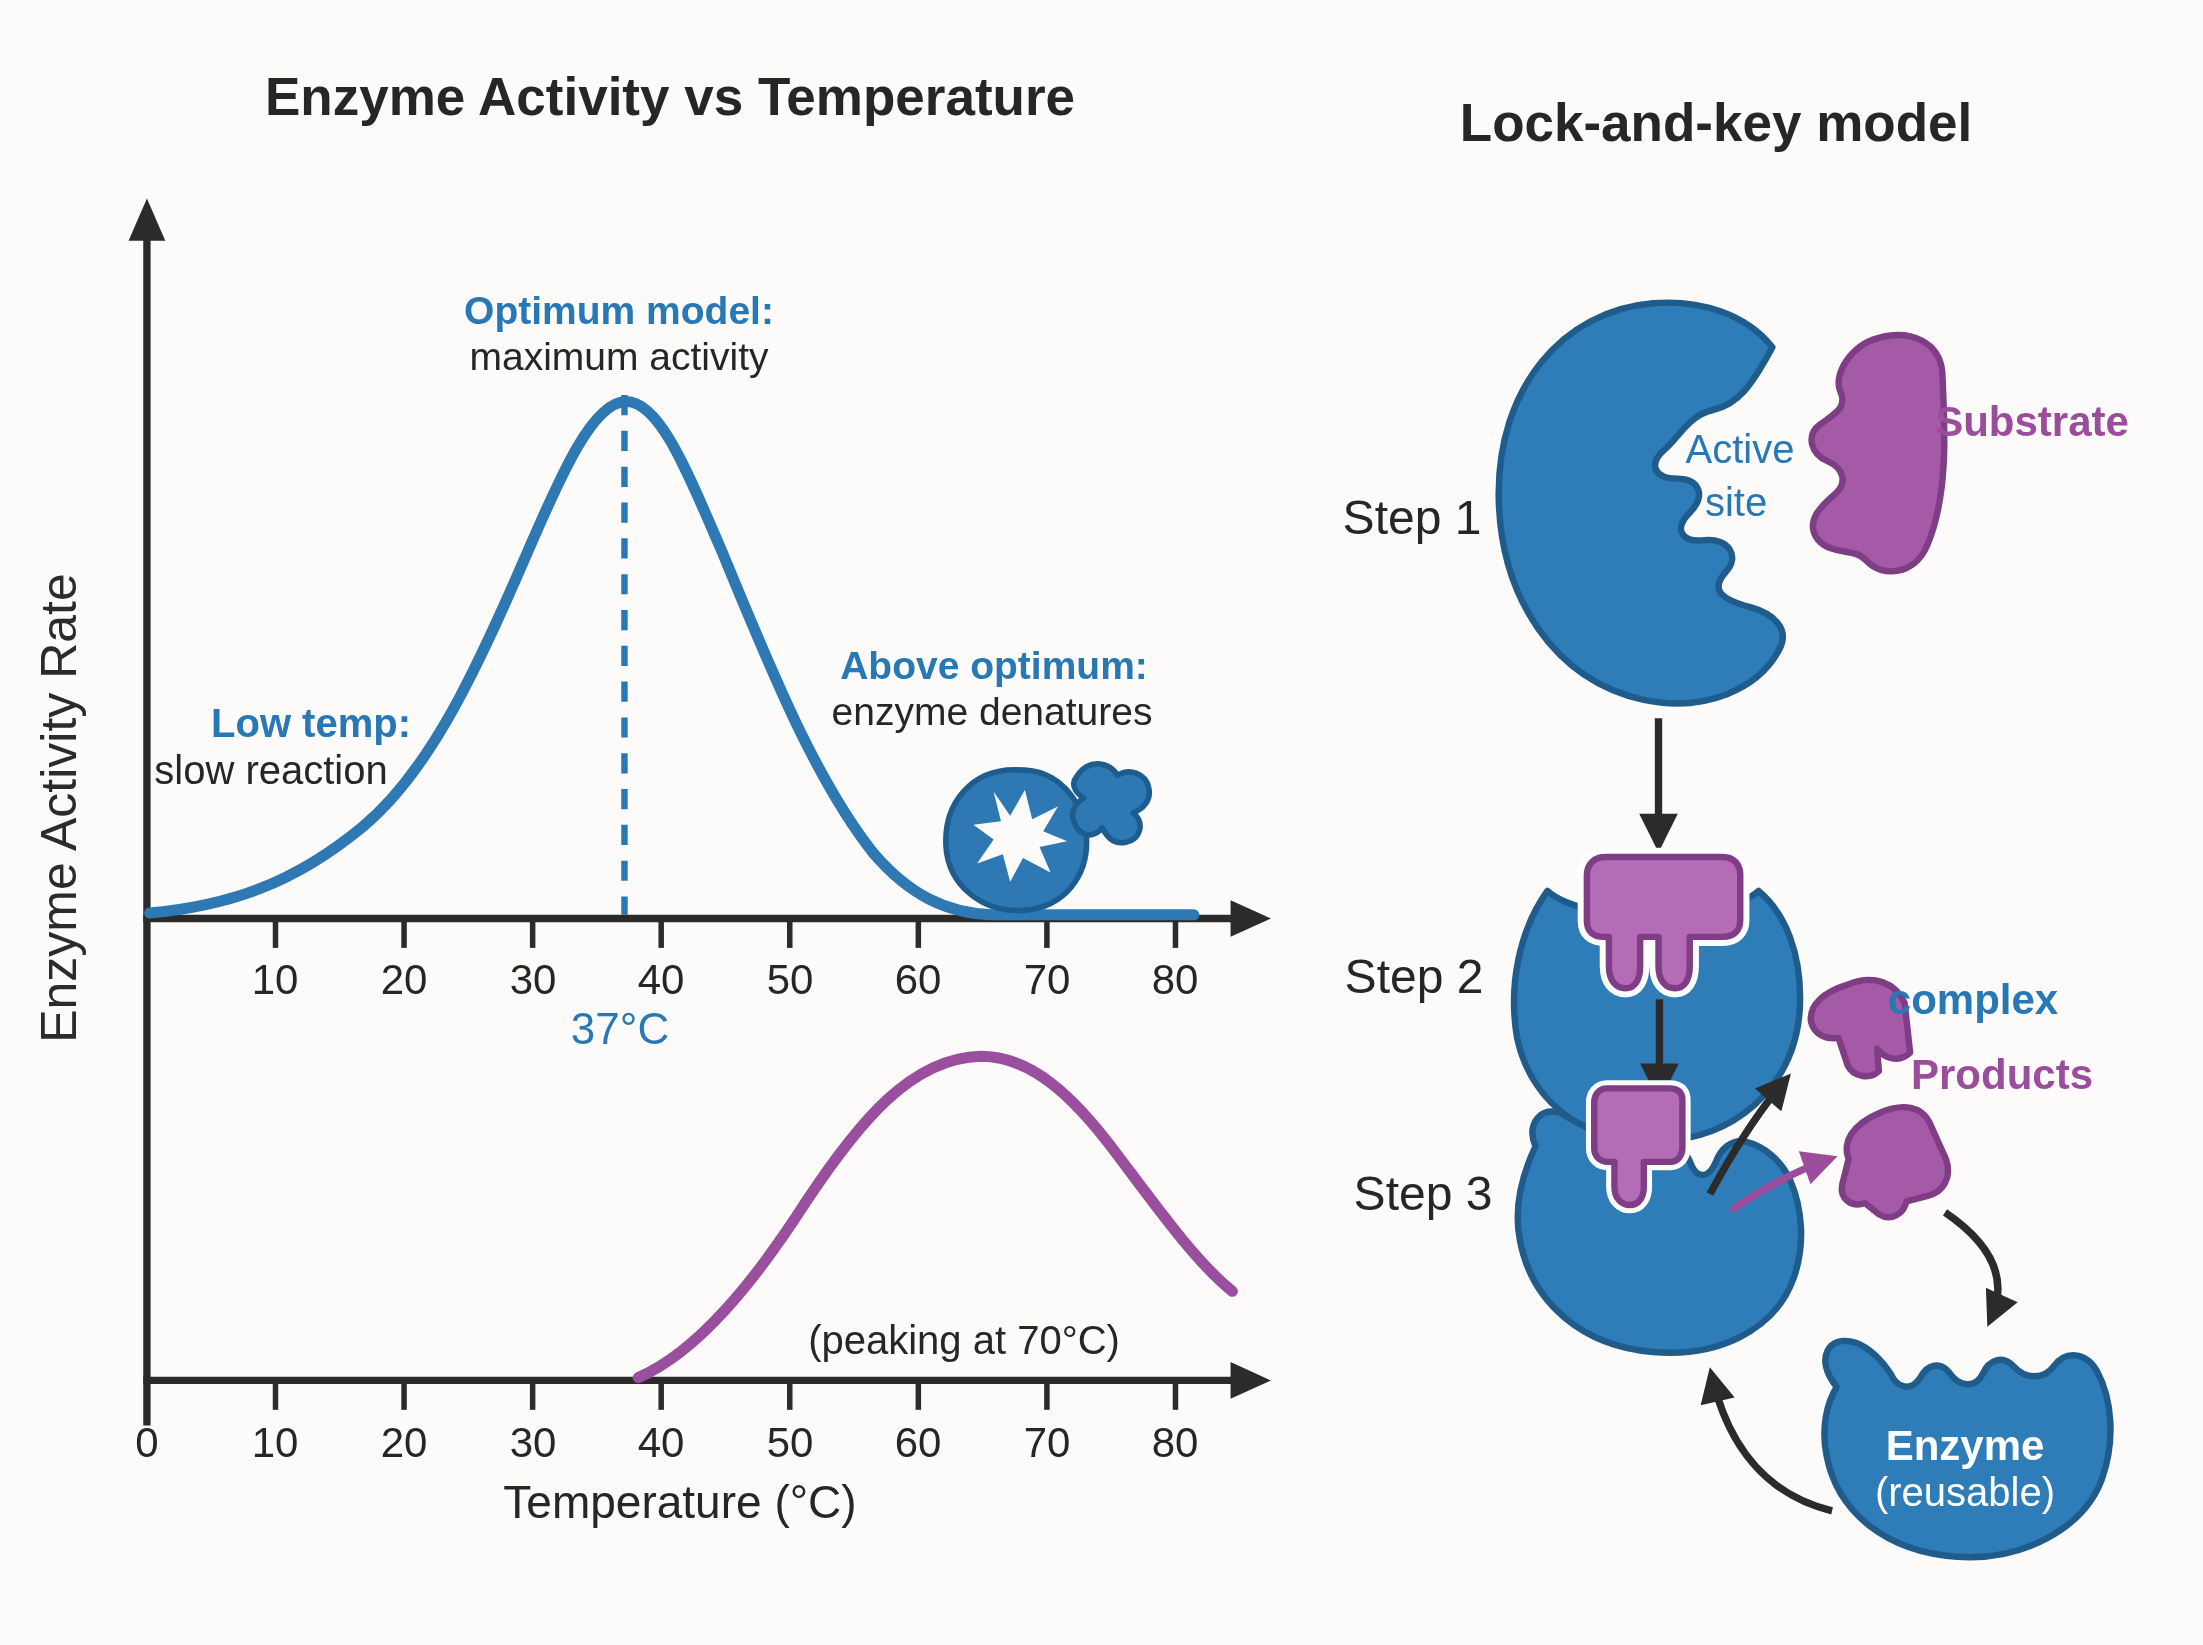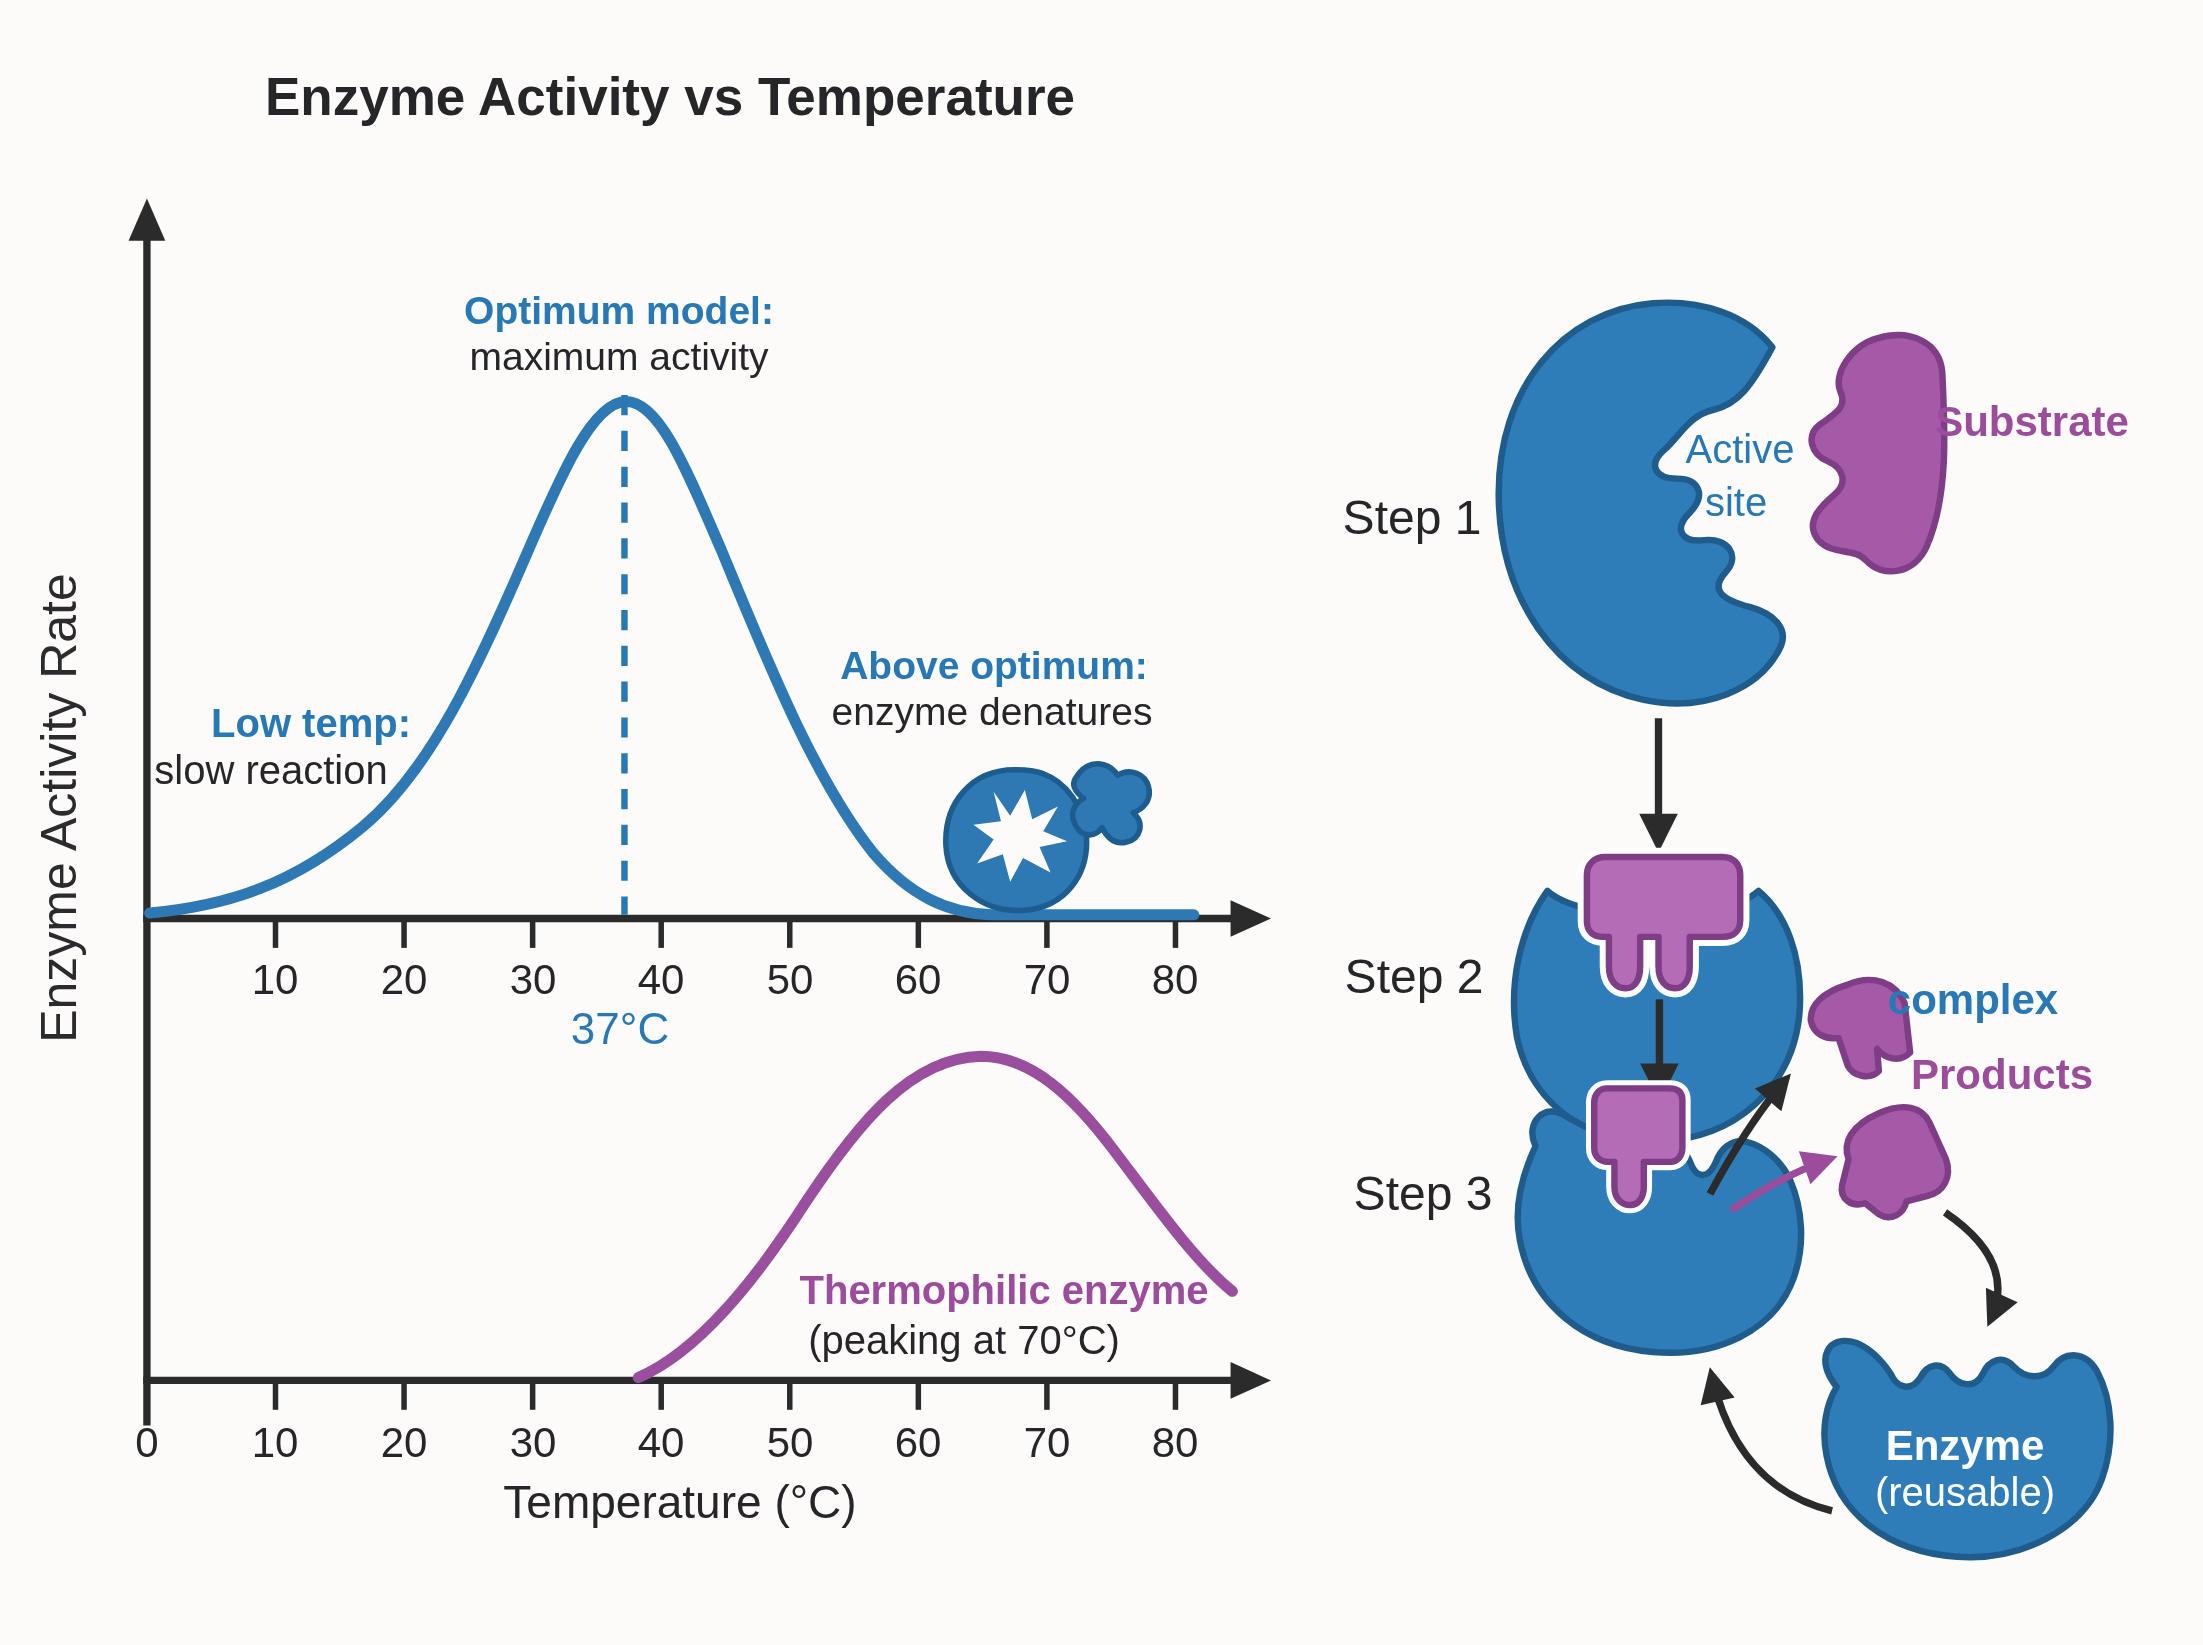--- a/index.html
+++ b/index.html
@@ -204,20 +204,21 @@
          C 2166 1480, 2181 1475, 2193 1488
          C 2206 1502, 2226 1502, 2236 1488
          C 2249 1470, 2271 1472, 2283 1492
          C 2301 1525, 2303 1570, 2289 1610
          C 2269 1665, 2201 1700, 2131 1695
          C 2056 1690, 2001 1648, 1989 1585
          C 1983 1555, 1989 1528, 2000 1510 Z" fill="#2e7cb8" stroke="#1f5c8c" stroke-width="7" stroke-linejoin="round"></path>
   </svg>
 
   <div class="t b dark" style="left:670px;top:68px;font-size:53px;">Enzyme Activity vs Temperature</div>
+  <div class="t b dark" style="left:1716px;top:94px;font-size:53px;">Lock-and-key model</div>
 
   <div class="vlabel" style="left:59px;top:808px;font-size:50px;">Enzyme Activity Rate</div>
 
   <div class="t b blue" style="left:619px;top:290px;font-size:39px;">Optimum model:</div>
   <div class="t dark" style="left:619px;top:336px;font-size:39px;">maximum activity</div>
 
   <div class="t b blue" style="left:271px;top:702px;font-size:40px;margin-left:40px;">Low temp:</div>
   <div class="t dark" style="left:271px;top:749px;font-size:40px;">slow reaction</div>
 
   <div class="t b blue" style="left:994px;top:645px;font-size:39px;">Above optimum:</div>
@@ -227,21 +228,20 @@
 
   <div class="t dark" style="left:275px;top:957px;font-size:42px;">10</div>
   <div class="t dark" style="left:404px;top:957px;font-size:42px;">20</div>
   <div class="t dark" style="left:533px;top:957px;font-size:42px;">30</div>
   <div class="t dark" style="left:661px;top:957px;font-size:42px;">40</div>
   <div class="t dark" style="left:790px;top:957px;font-size:42px;">50</div>
   <div class="t dark" style="left:918px;top:957px;font-size:42px;">60</div>
   <div class="t dark" style="left:1047px;top:957px;font-size:42px;">70</div>
   <div class="t dark" style="left:1175px;top:957px;font-size:42px;">80</div>
 
-  <div class="t b purple" style="left:1004px;top:1269px;font-size:40px;">Thermophilic enzyme</div>
   <div class="t dark" style="left:964px;top:1319px;font-size:40px;">(peaking at 70°C)</div>
 
   <div class="t dark" style="left:147px;top:1420px;font-size:42px;">0</div>
   <div class="t dark" style="left:275px;top:1420px;font-size:42px;">10</div>
   <div class="t dark" style="left:404px;top:1420px;font-size:42px;">20</div>
   <div class="t dark" style="left:533px;top:1420px;font-size:42px;">30</div>
   <div class="t dark" style="left:661px;top:1420px;font-size:42px;">40</div>
   <div class="t dark" style="left:790px;top:1420px;font-size:42px;">50</div>
   <div class="t dark" style="left:918px;top:1420px;font-size:42px;">60</div>
   <div class="t dark" style="left:1047px;top:1420px;font-size:42px;">70</div>

